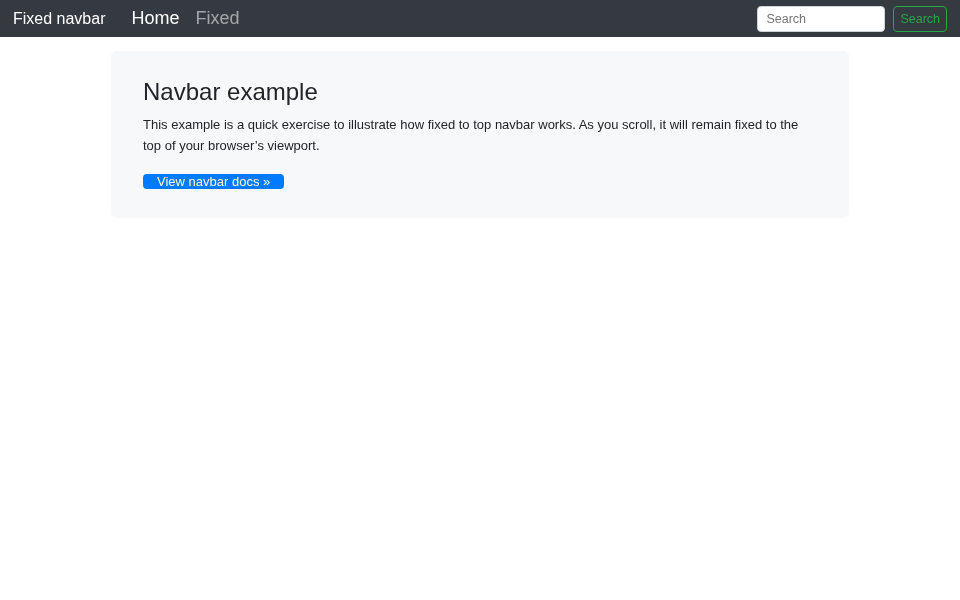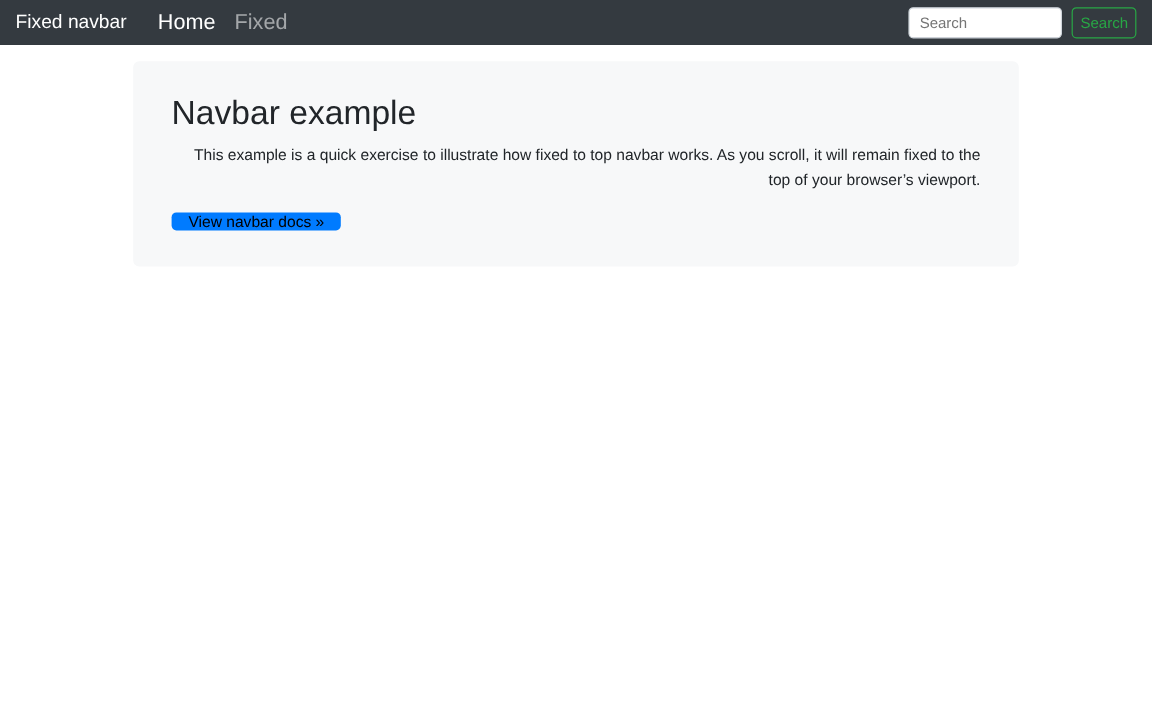--- a/index.html
+++ b/index.html
@@ -105,37 +105,36 @@
     width: 738px;
     margin: 14px auto 0;
   }
   .jumbotron {
     background: var(--panel-bg);
     border-radius: 5px;
     padding: 27px 32px 28px;
   }
   .jumbotron h1 {
     margin: 0 0 8px;
-    font-size: 28px;
+    font-size: 24px;
     font-weight: 500;
     letter-spacing: 0;
     color: #212529;
   }
   .jumbotron p {
     margin: 0 0 16px;
     font-size: 13px;
     line-height: 21px;
     color: #212529;
     max-width: 676px;
-    text-align: right;
   }
   .cta-btn {
     display: inline-block;
     background: var(--primary);
-    color: #000000;
+    color: #fef9c3;
     border: none;
     border-radius: 4px;
     padding: 0 14px;
     font-size: 13px;
     font-family: inherit;
     cursor: pointer;
   }
 </style>
 </head>
 <body>

